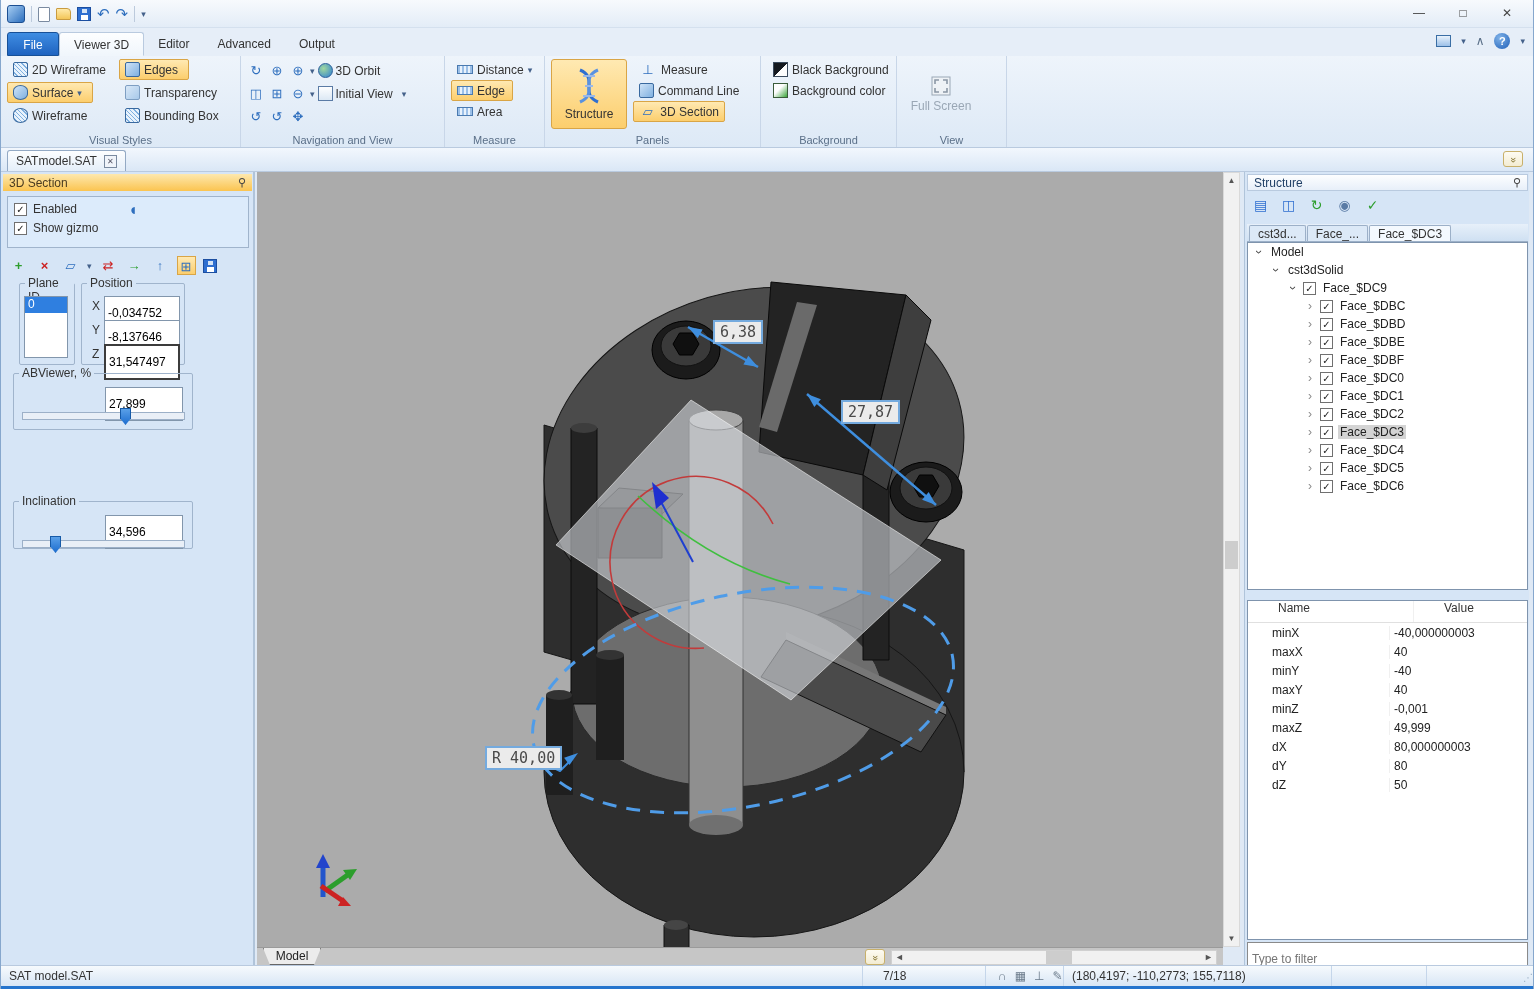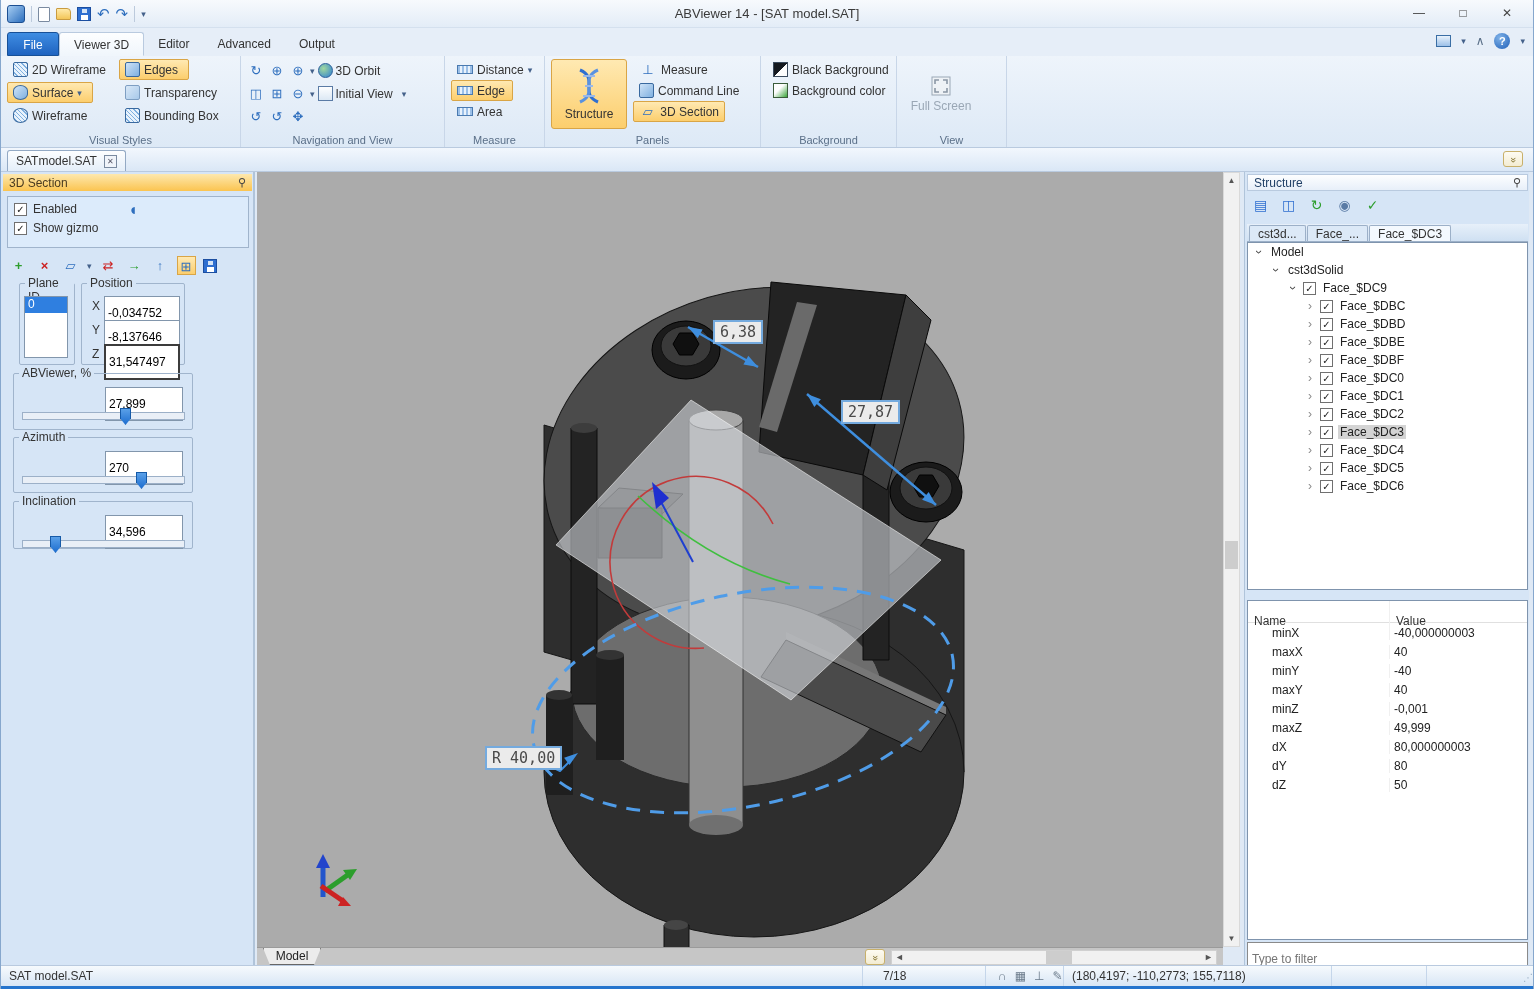--- a/index.html
+++ b/index.html
@@ -121,40 +121,39 @@
   .stab.active { background:#f4f9fe; }
   .treebox { position:absolute; left:2px; top:70px; width:281px; height:348px; background:#fff; border:1px solid #7f94ad; overflow:hidden; }
   .trow { display:flex; align-items:center; gap:5px; height:18px; white-space:nowrap; }
   .exp { width:10px; color:#8a8a8a; font-size:12px; display:inline-block; text-align:center; }
   .exp.open { transform:rotate(90deg); color:#444; }
   .tlabel { color:#222; padding:0 2px; }
   .tlabel.tsel { background:#d4d4d4; }
   .splitter { position:absolute; left:2px; top:418px; width:281px; height:10px; }
   .propbox { position:absolute; left:2px; top:428px; width:281px; height:340px; background:#fff; border:1px solid #7f94ad; }
   .prophdr { display:flex; height:22px; border-bottom:1px solid #e0e0e0; color:#333; }
-  .prophdr span { padding:13px 6px; }
+  .prophdr span { padding:0 6px;margin-left:24px; }
   .pname { width:142px; padding:0 24px; border-right:1px solid #f0f0f0; }
   .prow { display:flex; height:19px; align-items:center; color:#222; }
   .pval { padding:0 4px; }
   .filter { position:absolute; left:2px; top:770px; width:281px; height:33px; border:1px solid #8a8a8a; font-family:"Liberation Sans",sans-serif; font-size:12px; padding:0 4px; color:#333; }
 
   
   .statusbar { position:absolute; left:0; top:965px; width:1534px; height:24px;
                background:linear-gradient(#f6fafd,#d8e6f5); border-top:1px solid #b9cadf; border-bottom:3px solid #2574cd; display:flex; align-items:center; }
   .sseg { height:100%; display:flex; align-items:center; padding:0 8px; border-right:1px solid #c5d6ea; color:#333; }
   .sico { color:#6a7a8a; font-size:12px; margin:0 4px; }
   .grip { position:absolute; right:2px; bottom:3px; color:#9ab0c6; font-size:10px; }
 </style>
 </head>
 <body>
 
 <div id="app">
 
   <div class="titlebar">
-    <div class="title-center">ABViewer 14 - [SAT model.SAT]</div>
     <div class="qat">
       <span class="ic-app"></span>
       <span class="sep"></span>
       <span class="page-ic"></span>
       <span class="folder-ic"></span>
       <span class="floppy-ic"></span>
       <span class="gly blue" style="font-size:15px">↶</span>
       <span class="gly blue" style="font-size:15px">↷</span>
       <span class="sep"></span>
       <span class="gly" style="color:#44618a;font-size:9px">▾</span>
@@ -370,27 +369,20 @@
       </div>
 
       <div class="grp" style="left:12px;top:201px;width:180px;height:57px">
         <span class="grp-label">ABViewer, %</span>
         <input class="inp" style="left: 91px; top: 13px; width: 78px;" value="27,899">
         <div class="slider" style="left:8px;top:38px;width:163px">
           <span class="thumb" style="left:97px"></span>
         </div>
       </div>
 
-      <div class="grp" style="left:12px;top:265px;width:180px;height:56px">
-        <span class="grp-label">Azimuth</span>
-        <input class="inp" style="left: 91px; top: 13px; width: 78px;" value="270">
-        <div class="slider" style="left:8px;top:38px;width:163px">
-          <span class="thumb" style="left:113px"></span>
-        </div>
-      </div>
 
       <div class="grp" style="left:12px;top:329px;width:180px;height:48px">
         <span class="grp-label">Inclination</span>
         <input class="inp" style="left: 91px; top: 13px; width: 78px;" value="34,596">
         <div class="slider" style="left:8px;top:38px;width:163px">
           <span class="thumb" style="left:27px"></span>
         </div>
       </div>
     </div>
 

